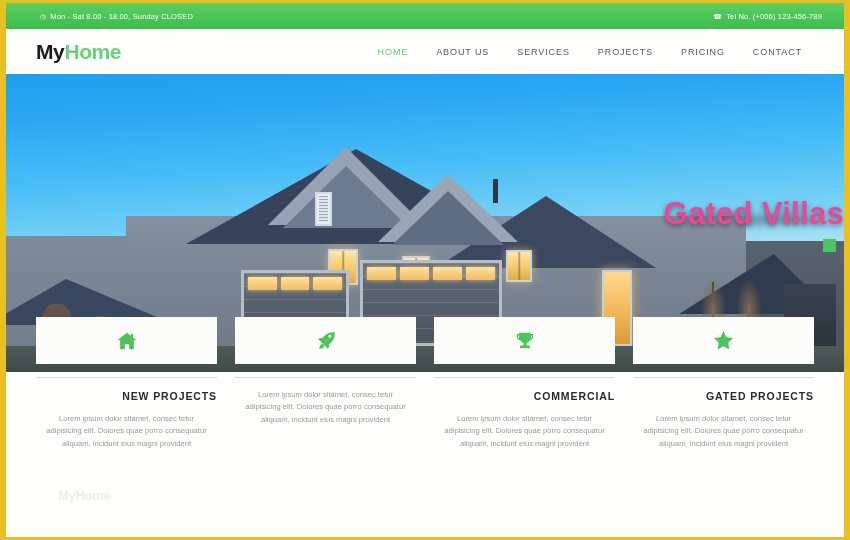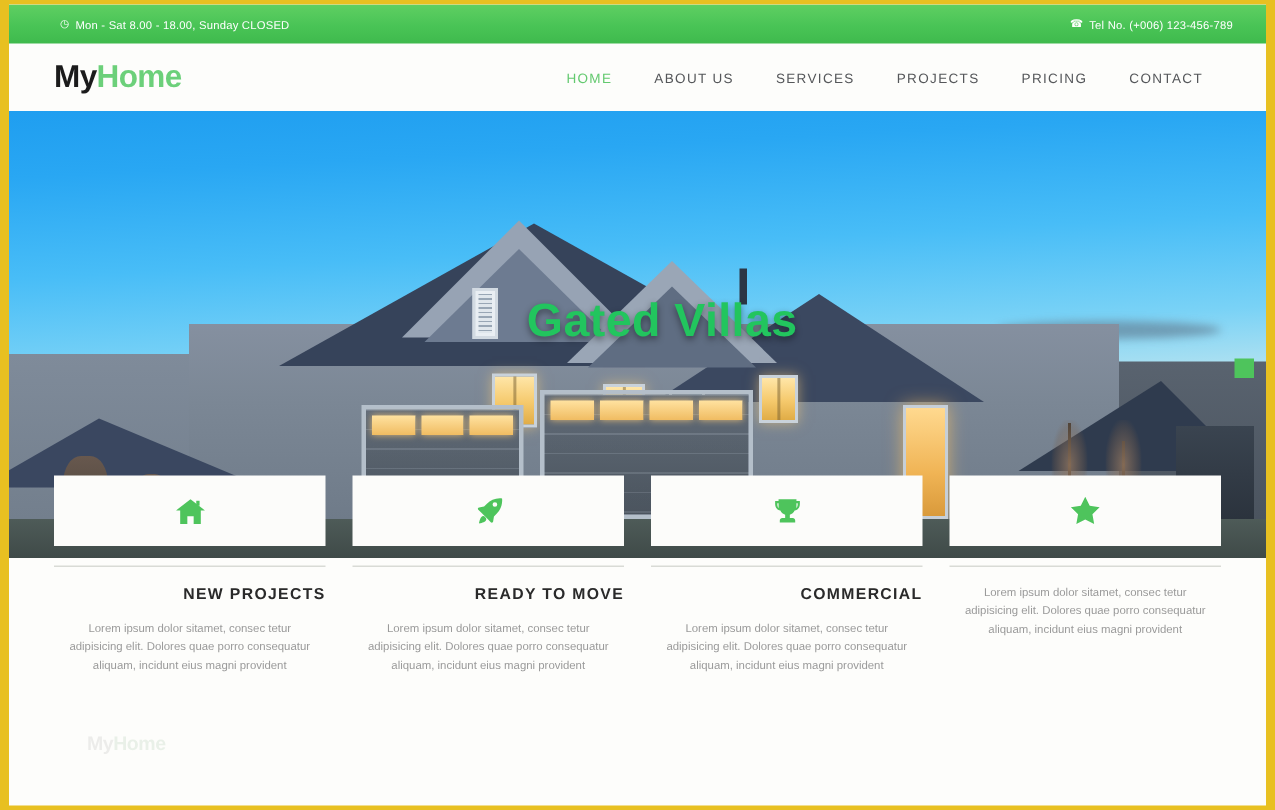--- a/index.html
+++ b/index.html
@@ -252,23 +252,23 @@
     background:radial-gradient(ellipse at center, rgba(150,120,95,.75) 0%, rgba(120,95,75,.25) 60%, rgba(0,0,0,0) 75%);
   }
   .fence {
     position:absolute; right:8px; bottom:26px; width:52px; height:62px;
     background:linear-gradient(180deg,#3a4450 0%,#2b333d 100%);
   }
 
   
   .hero-title {
     position:absolute; left:0; right:0; top:122px;
-    text-align:center;
+    text-align:right;
     font-size:31px; font-weight:bold;
-    color:#22c55e;
+    color:#ec4899;
     letter-spacing:.3px;
     text-shadow:0 2px 5px rgba(0,0,0,.45);
     z-index:6;
     padding-left:33px;
   }
   .hero-sq {
     position:absolute; right:8px; top:165px;
     width:13px; height:13px;
     background:#4ec45c;
     z-index:7;
@@ -447,21 +447,20 @@
     <div class="card">
       <div class="card-top">
         <span class="card-icon">
           <svg width="22" height="22" viewBox="0 0 24 24" fill="#4ec45c">
             <path d="M21.5 2.5c-4.6-.5-8.4 1.2-11 3.8l-2.1 2.1-3.6.6a1 1 0 0 0-.6 1.7l2.1 2.1 4.9 4.9 2.1 2.1a1 1 0 0 0 1.7-.6l.6-3.6 2.1-2.1c2.6-2.6 4.3-6.4 3.8-11zm-5.2 6.1a1.7 1.7 0 1 1 0-3.4 1.7 1.7 0 0 1 0 3.4z"></path>
             <path d="M6.3 16.1c-1.1 1.1-1.6 4.6-1.6 4.6s3.5-.5 4.6-1.6a2.1 2.1 0 0 0-3-3z"></path>
           </svg>
         </span>
       </div>
       <div class="card-rule"></div>
-      <div class="card-title">READY TO MOVE</div>
       <div class="card-text">Lorem ipsum dolor sitamet, consec tetur adipisicing elit. Dolores quae porro consequatur aliquam, incidunt eius magni provident</div>
     </div>
 
     <div class="card">
       <div class="card-top">
         <span class="card-icon">
           <svg width="22" height="22" viewBox="0 0 24 24" fill="#4ec45c">
             <path d="M18.5 3h-13v1.4H3v2.3c0 2.4 1.6 4.3 3.8 4.6.7 1.5 2 2.6 3.5 3v2.4H8.2c-1 0-1.8.8-1.8 1.8V20h11.2v-1.5c0-1-.8-1.8-1.8-1.8h-2.1v-2.4c1.5-.4 2.8-1.5 3.5-3 2.2-.3 3.8-2.2 3.8-4.6V4.4h-2.5V3zM4.6 6.7V6h.9v3.5c-.5-.5-.9-1.6-.9-2.8zm14.8 0c0 1.2-.4 2.3-.9 2.8V6h.9v.7z"></path>
           </svg>
         </span>
@@ -473,20 +472,21 @@
 
     <div class="card">
       <div class="card-top">
         <span class="card-icon">
           <svg width="23" height="23" viewBox="0 0 24 24" fill="#4ec45c">
             <path d="M12 2.2l3.1 6.3 6.9 1-5 4.9 1.2 6.9-6.2-3.3-6.2 3.3L7 14.4l-5-4.9 6.9-1L12 2.2z"></path>
           </svg>
         </span>
       </div>
       <div class="card-rule"></div>
+      <div class="card-title">GATED PROJECTS</div>
       <div class="card-text">Lorem ipsum dolor sitamet, consec tetur adipisicing elit. Dolores quae porro consequatur aliquam, incidunt eius magni provident</div>
     </div>
 
   </div>
 
   <div class="watermark">
     <span>My</span><span class="wm-g">Home</span>
   </div>
 
 </div>

